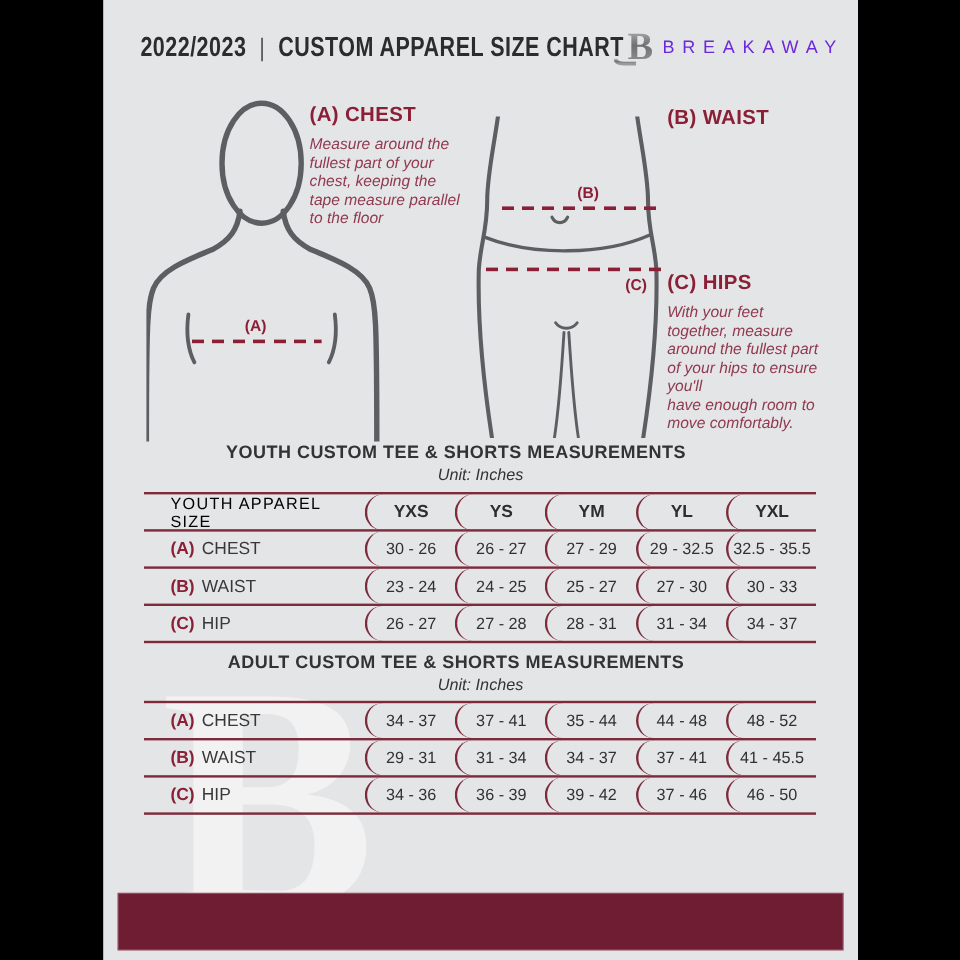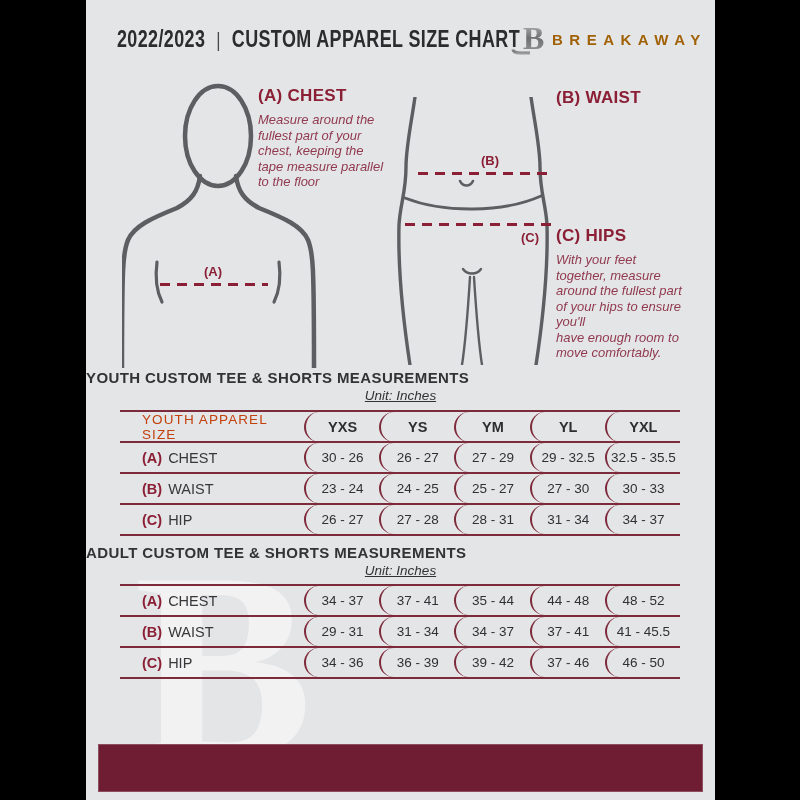--- a/index.html
+++ b/index.html
@@ -11,46 +11,46 @@
   html,body{width:800px;height:800px;}
   body{background:#000;position:relative;font-family:"Liberation Sans",sans-serif;overflow:hidden;}
   .doc{position:absolute;left:86px;top:0;width:629px;height:800px;background:var(--docbg);overflow:hidden;}
   .abs{position:absolute;}
 
   
   .hdr-title{left:31px;top:26px;display:flex;align-items:baseline;gap:14px;
     font-weight:700;font-size:23px;color:#2c2c2e;letter-spacing:.5px;
     transform:scaleX(.78);transform-origin:left top;white-space:nowrap;}
   .hdr-sep{font-weight:400;color:#4a4a4c;font-size:21px;}
-  .brand{left:466px;top:31px;font-weight:700;font-size:15px;letter-spacing:6.5px;color:#a16207;}
+  .brand{left:466px;top:31px;font-weight:400;font-size:15px;letter-spacing:6.5px;color:#6d28d9;}
   .logo{left:425px;top:18px;width:38px;height:40px;}
 
   
   .fig{pointer-events:none;}
   .dash{height:3px;background:repeating-linear-gradient(90deg,var(--maroon) 0 10px,transparent 10px 17px);}
   .marker{font-weight:700;font-size:13px;color:var(--maroon);}
 
   .sec-head{font-weight:700;font-size:17px;color:var(--maroon);letter-spacing:.3px;}
   .sec-body{font-style:italic;font-size:13px;line-height:15.5px;color:var(--maroon-soft);
     white-space:pre-line;width:160px;}
 
   
-  .tbl-title{left:0;width:588px;font-weight:700;font-size:15px;
+  .tbl-title{left:0;width:588px;text-align:center;font-weight:700;font-size:15px;
     letter-spacing:.4px;color:#333335;}
-  .tbl-unit{left:0;width:629px;text-align:center;font-style:italic;font-size:13.5px;color:#333335;text-decoration:underline;}
+  .tbl-unit{left:0;width:629px;text-align:center;font-style:italic;font-size:13.5px;color:#333335;}
 
   
   .sizes{left:34px;width:560px;border-top:2px solid var(--border);}
   .t-row{display:grid;grid-template-columns:184px repeat(5,1fr);height:31px;
     border-bottom:2px solid var(--border);}
   .t-cell{display:flex;align-items:center;justify-content:center;font-size:13.5px;color:#313133;}
   .t-cell + .t-cell{border-left:2px solid var(--border);border-radius:15px;}
   .t-head .t-cell{font-weight:700;font-size:14.5px;color:#2e2e30;}
   .t-label{justify-content:flex-start;padding-left:22px;}
-  .t-head .t-label{font-weight:400;font-size:13.5px;letter-spacing:1.1px;color:#c2410c;}
+  .t-head .t-label{font-weight:400;font-size:13.5px;letter-spacing:1.1px;color:#000000;}
   .row-label{justify-content:flex-start;padding-left:22px;gap:6px;font-size:14.5px;color:#38383a;}
   .pfx{font-weight:700;color:var(--maroon);}
 
   
   .watermark{left:48px;top:532px;font-family:"Liberation Serif",serif;font-weight:700;
     font-size:268px;line-height:1;color:rgba(255,255,255,.5);letter-spacing:-6px;}
   .footer-bar{left:12px;top:744px;width:605px;height:48px;background:var(--footer);
     box-shadow:inset 0 0 0 1px rgba(255,255,255,.22);}
 </style>
 </head>

